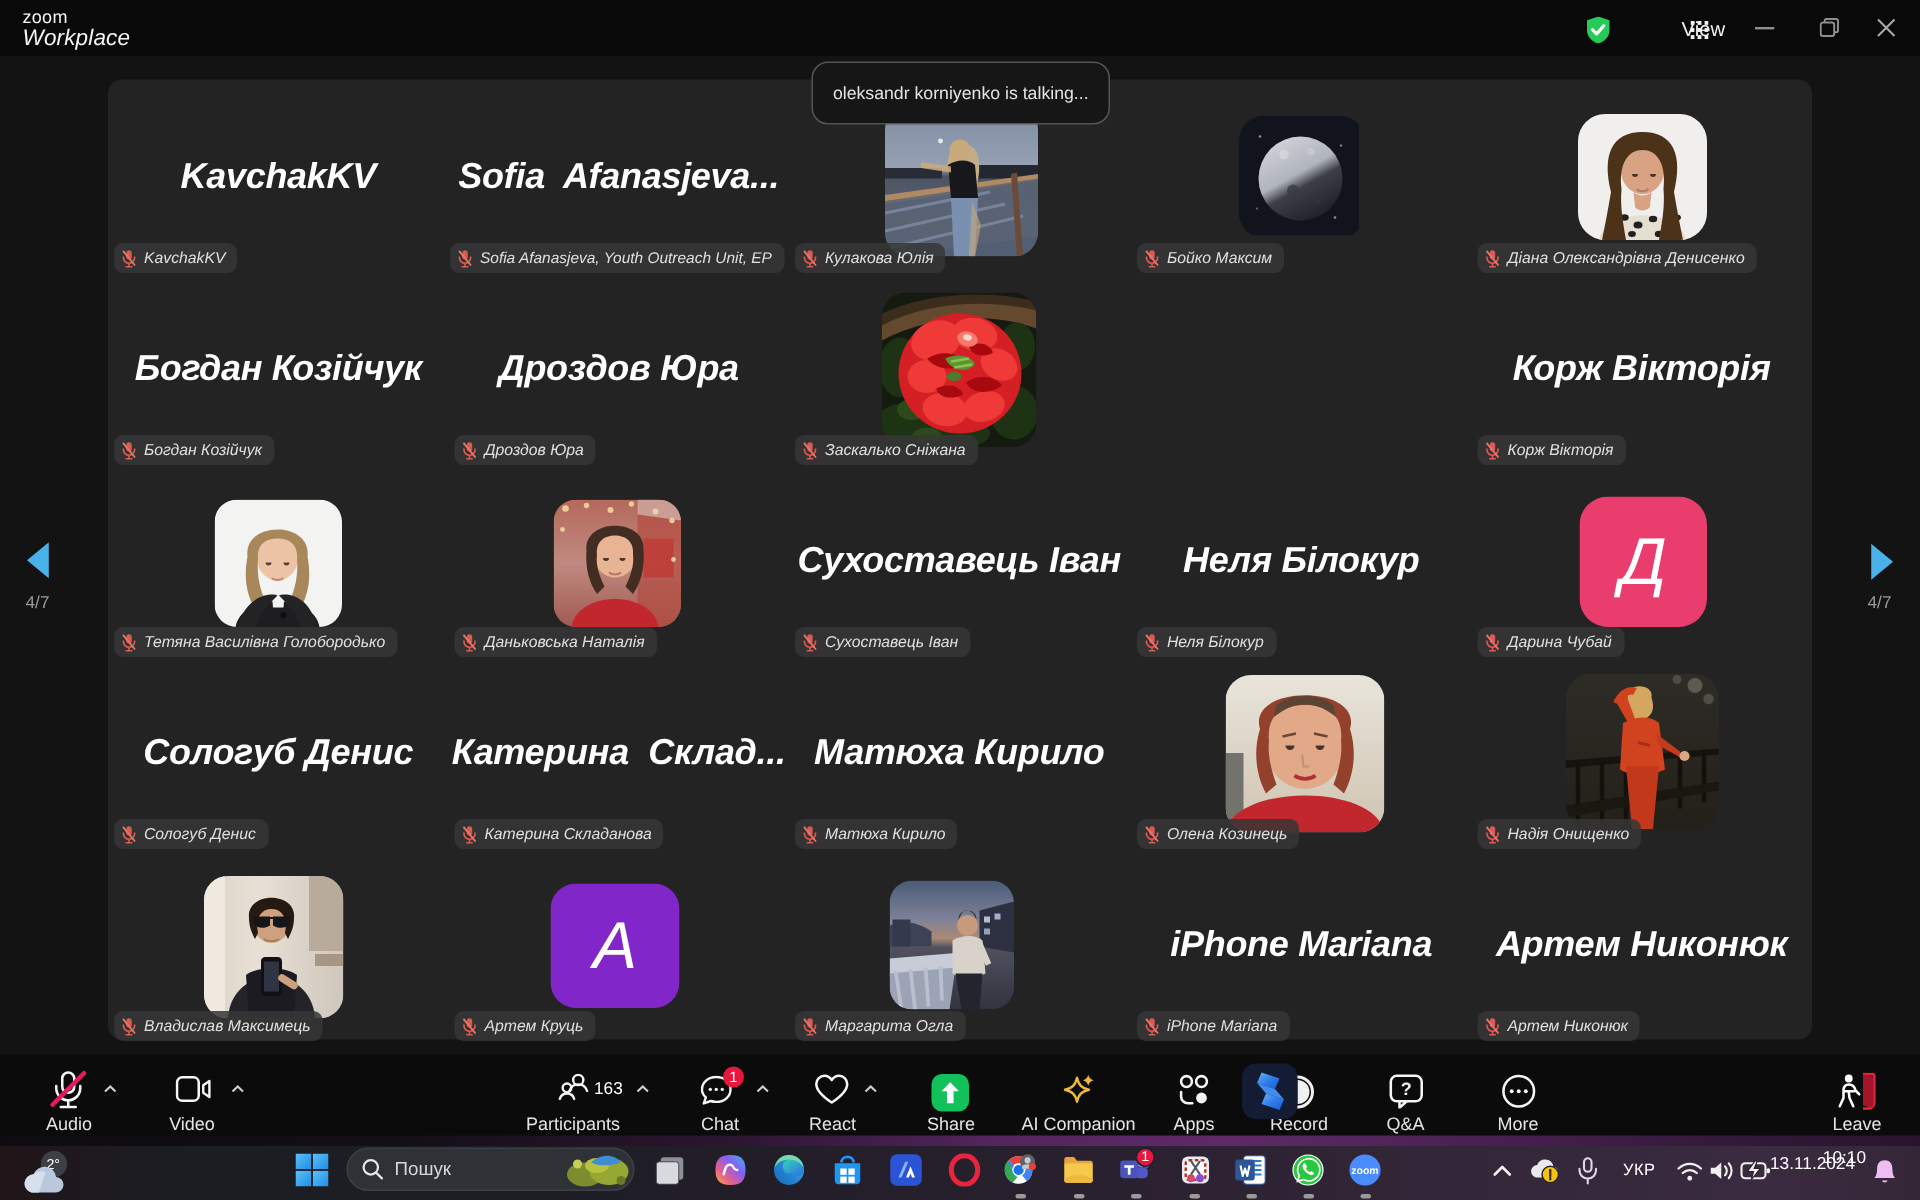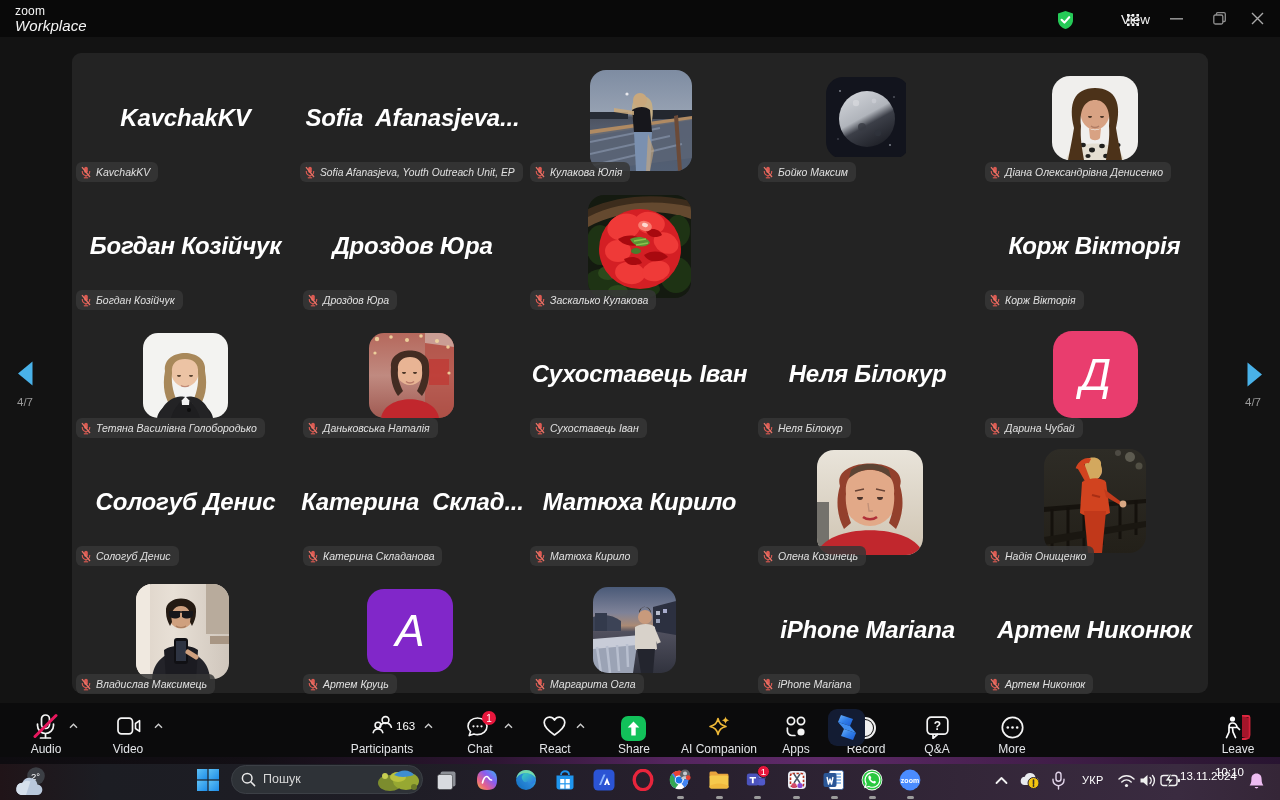--- a/index.html
+++ b/index.html
@@ -297,21 +297,21 @@
         <div class="nlabel">
           <svg width="10" height="13" viewBox="0 0 10 13" style="flex:none">
             <g stroke="#dd5a52" fill="none" stroke-width="1.1">
               <rect x="3.2" y="0.8" width="3.6" height="6.2" rx="1.8" fill="#dd5a52" stroke="none"></rect>
               <path d="M1.3 5 V5.8 a3.7 3.7 0 0 0 7.4 0 V5"></path>
               <path d="M5 9.8 V11.6"></path>
               <path d="M2.8 11.8 H7.2"></path>
             </g>
             <path d="M1 1.2 L9 11" stroke="#e87468" stroke-width="1.3"></path>
           </svg>
-          <span>Заскалько Кулакова</span>
+          <span>Заскалько Сніжана</span>
         </div>
       </div>
   <div class="cell" style="left:909px;top:128px">
         <div class="bigname">Корж Вікторія</div>
         <div class="nlabel">
           <svg width="10" height="13" viewBox="0 0 10 13" style="flex:none">
             <g stroke="#dd5a52" fill="none" stroke-width="1.1">
               <rect x="3.2" y="0.8" width="3.6" height="6.2" rx="1.8" fill="#dd5a52" stroke="none"></rect>
               <path d="M1.3 5 V5.8 a3.7 3.7 0 0 0 7.4 0 V5"></path>
               <path d="M5 9.8 V11.6"></path>
@@ -671,20 +671,21 @@
               <path d="M1.3 5 V5.8 a3.7 3.7 0 0 0 7.4 0 V5"></path>
               <path d="M5 9.8 V11.6"></path>
               <path d="M2.8 11.8 H7.2"></path>
             </g>
             <path d="M1 1.2 L9 11" stroke="#e87468" stroke-width="1.3"></path>
           </svg>
           <span>Артем Никонюк</span>
         </div>
       </div>
   </div>
+  <div id="talktip">oleksandr korniyenko is talking...</div>
 
   <svg class="abs" style="left:17px;top:324px" width="16" height="25" viewBox="0 0 16 25">
     <path d="M15.5 0.5 L1 12.5 L15.5 24.5 Z" fill="#49b2e9"></path>
   </svg>
   <div class="pgtxt" style="left:17px;top:359px">4/7</div>
   <svg class="abs" style="left:1247px;top:325px" width="16" height="25" viewBox="0 0 16 25">
     <path d="M0.5 0.5 L15 12.5 L0.5 24.5 Z" fill="#49b2e9"></path>
   </svg>
   <div class="pgtxt" style="left:1245px;top:359px">4/7</div>
 </div>

